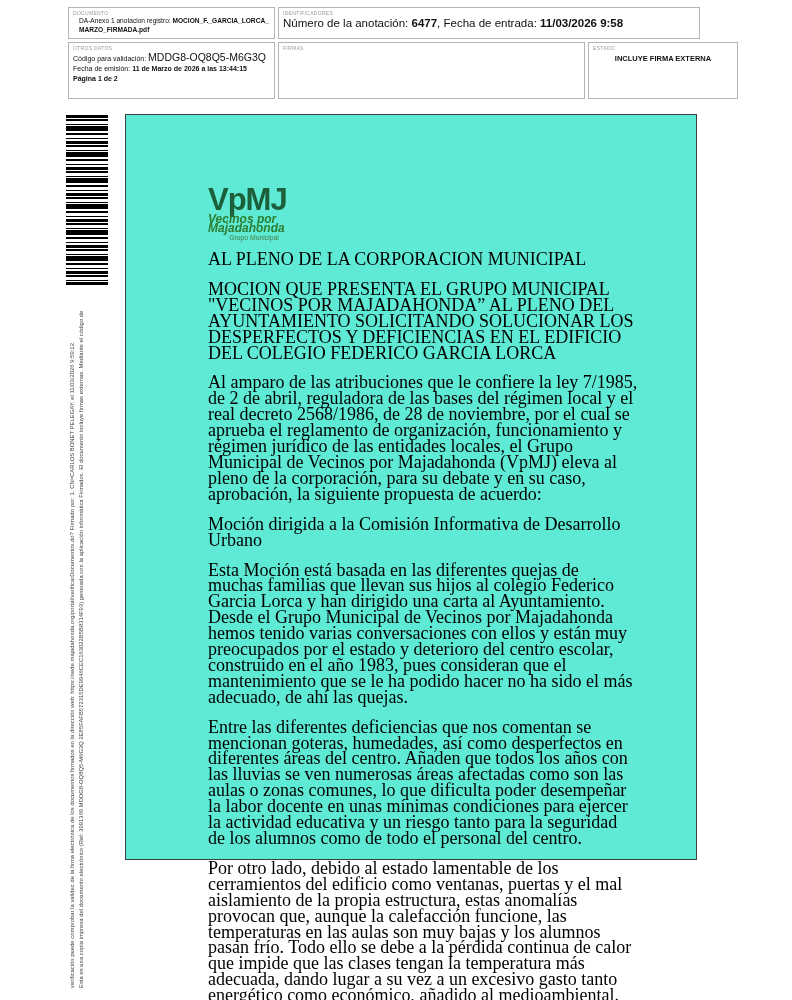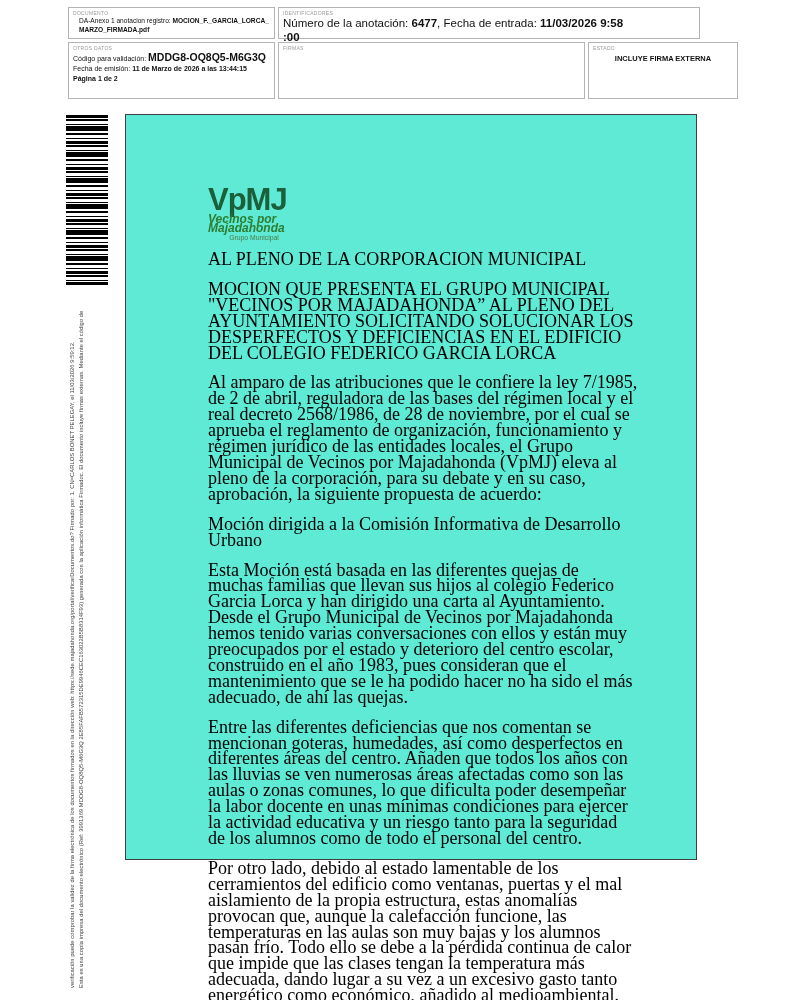--- a/index.html
+++ b/index.html
@@ -11,21 +11,21 @@
   
   .meta-box{position:absolute;border:1px solid #b4b4b4;background:#fff;box-sizing:border-box;padding:2px 4px;}
   .meta-label{font-size:5px;color:#9a9a9a;letter-spacing:.3px;line-height:7px;}
   .b{font-weight:bold;}
   .box-documento{left:68px;top:7px;width:207px;height:32px;}
   .doc-line{font-size:6.6px;color:#111;line-height:8.5px;padding-left:6px;word-break:break-all;}
   .box-ident{left:278px;top:7px;width:422px;height:32px;}
   .ident-line{font-size:11.5px;color:#111;line-height:13.5px;}
   .box-otros{left:68px;top:42px;width:207px;height:57px;}
   .otros-line{font-size:7px;color:#111;line-height:10px;}
-  .otros-code{font-size:10.5px;font-weight:bold;}
+  .otros-code{font-size:10.5px;font-weight:normal;}
   .box-firmas{left:278px;top:42px;width:307px;height:57px;}
   .box-estado{left:588px;top:42px;width:150px;height:57px;}
   .estado-value{font-size:7.5px;font-weight:bold;color:#111;text-align:center;margin-top:2px;}
   
   .barcode{
     position:absolute;left:66px;top:115px;width:42px;height:170px;
     background:repeating-linear-gradient(to bottom,
       #000 0 3px,#fff 3px 4px,#000 4px 6px,#fff 6px 9px,#000 9px 10px,
       #fff 10px 11px,#000 11px 16px,#fff 16px 18px,#000 18px 20px,#fff 20px 23px,
       #000 23px 24px,#fff 24px 26px);
@@ -57,21 +57,20 @@
 <body>
 
 <div class="meta-box box-documento">
   <div class="meta-label">DOCUMENTO</div>
   <div class="doc-line"><span>DA-Anexo 1 anotacion registro: </span><span class="b">MOCION_F._GARCIA_LORCA_MARZO_FIRMADA.pdf</span></div>
 </div>
 
 <div class="meta-box box-ident">
   <div class="meta-label">IDENTIFICADORES</div>
   <div class="ident-line"><span>Número de la anotación: </span><span class="b">6477</span><span>, Fecha de entrada: </span><span class="b">11/03/2026 9:58</span></div>
-  <div class="ident-line b">:00</div>
 </div>
 
 <div class="meta-box box-otros">
   <div class="meta-label">OTROS DATOS</div>
   <div class="otros-line"><span>Código para validación: </span><span class="otros-code">MDDG8-OQ8Q5-M6G3Q</span></div>
   <div class="otros-line"><span>Fecha de emisión: </span><span class="b">11 de Marzo de 2026 a las 13:44:15</span></div>
   <div class="otros-line b">Página 1 de 2</div>
 </div>
 
 <div class="meta-box box-firmas">

